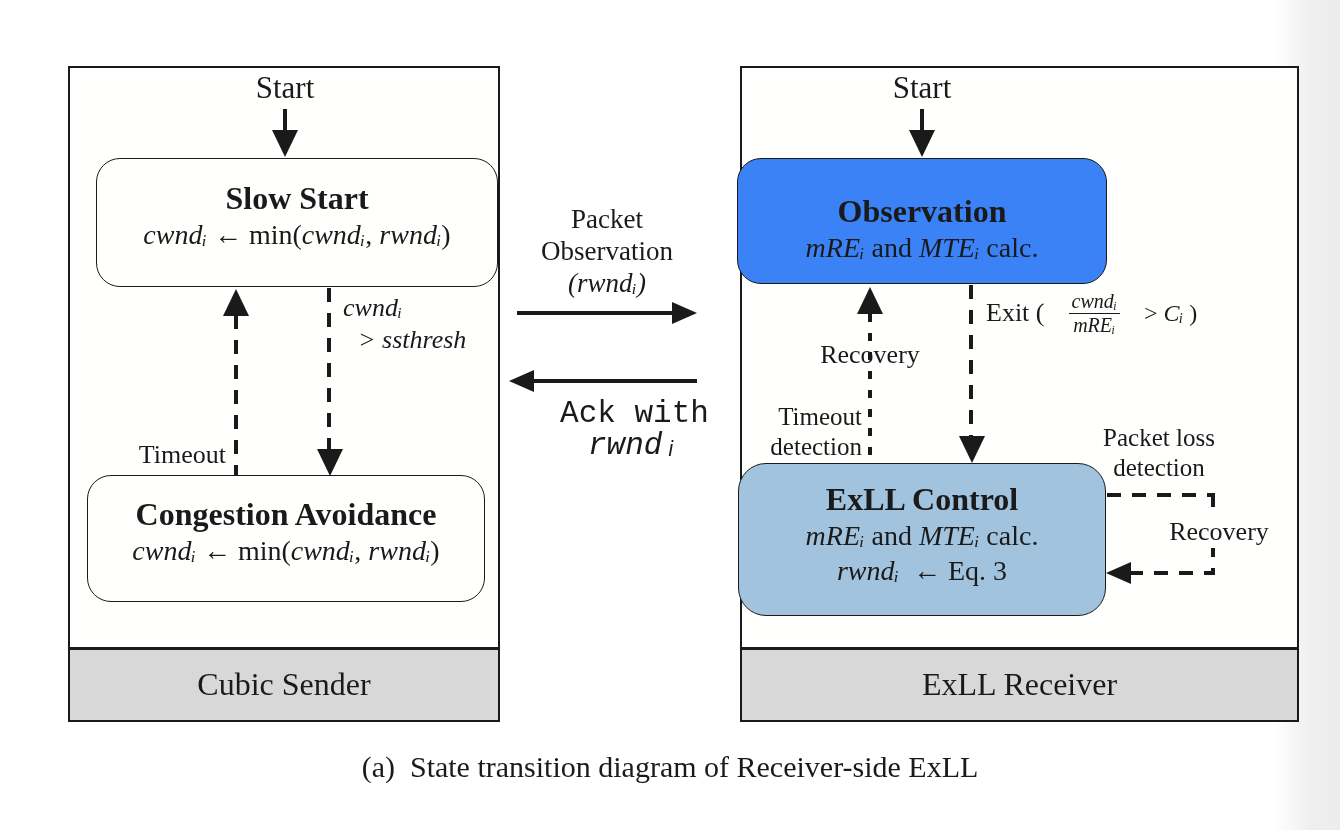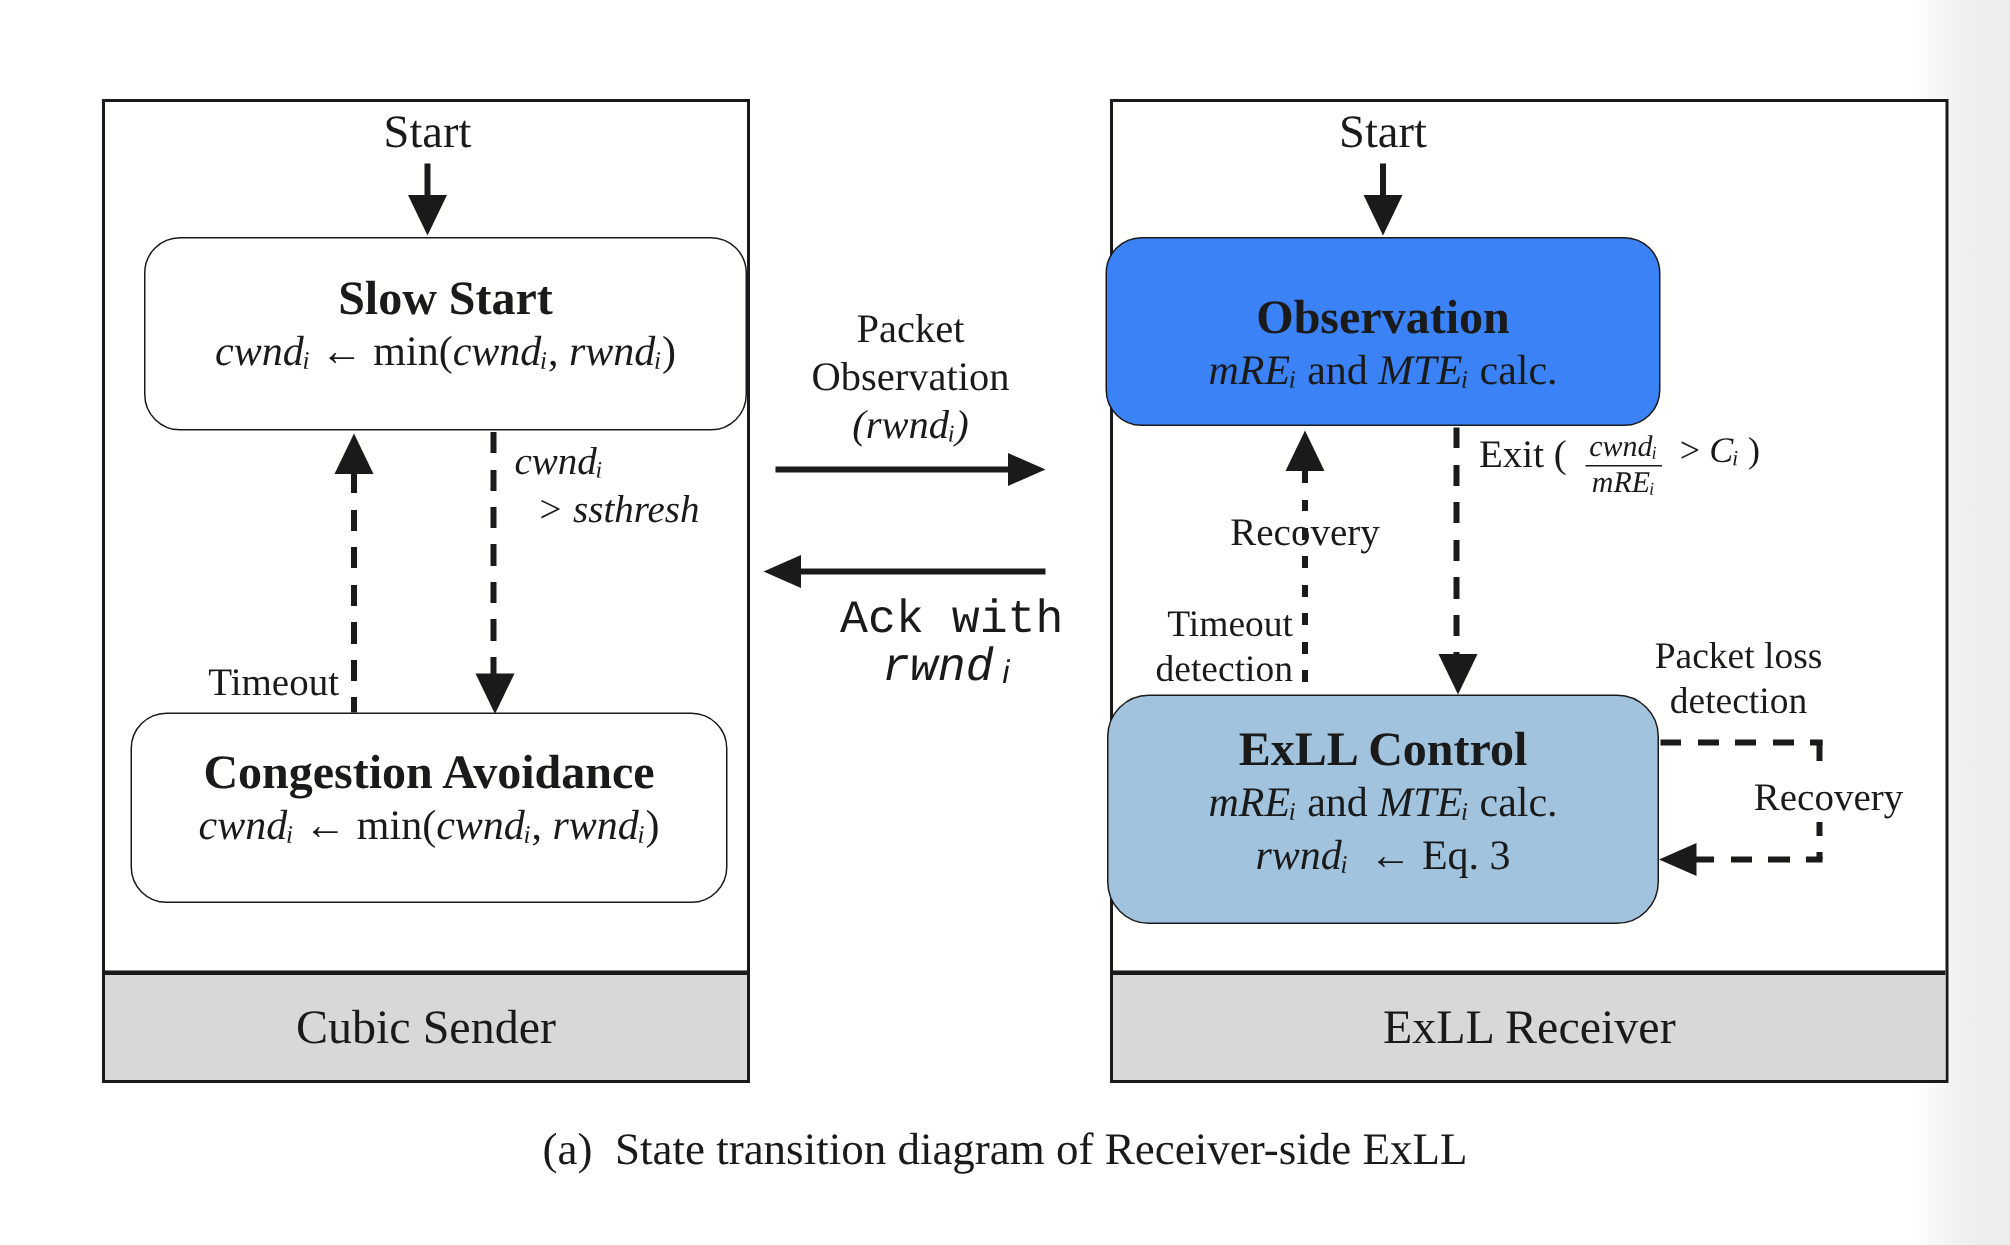--- a/index.html
+++ b/index.html
@@ -30,21 +30,21 @@
   .vdash{position:absolute;width:4px;background-image:repeating-linear-gradient(180deg,#1a1a1a 0 14px,transparent 14px 25px);}
   .vdot{position:absolute;width:4px;background-image:repeating-linear-gradient(180deg,#1a1a1a 0 8px,transparent 8px 19px);}
   .hdash{position:absolute;height:4px;background-image:repeating-linear-gradient(90deg,#1a1a1a 0 14px,transparent 14px 25px);}
   
   .ah{position:absolute;width:0;height:0;}
   .ah-down{border-left:13px solid transparent;border-right:13px solid transparent;border-top:27px solid #1a1a1a;}
   .ah-up{border-left:13px solid transparent;border-right:13px solid transparent;border-bottom:27px solid #1a1a1a;}
   .ah-right{border-top:11px solid transparent;border-bottom:11px solid transparent;border-left:25px solid #1a1a1a;}
   .ah-left{border-top:11px solid transparent;border-bottom:11px solid transparent;border-right:25px solid #1a1a1a;}
   
-  .exit-wrap{position:absolute;display:flex;gap:12px;}
+  .exit-wrap{position:absolute;display:flex;align-items:center;gap:24px;}
   .frac{display:inline-block;text-align:center;font-size:20px;line-height:21px;}
   .frac .num{display:block;border-bottom:1.6px solid #1a1a1a;padding:0 3px 1px 3px;}
   .frac .den{display:block;padding-top:1px;}
   .edge-shade{position:absolute;top:0;right:0;width:66px;height:830px;
     background:linear-gradient(90deg,#ffffff 0%,#efefef 55%,#ececec 100%);}
   .caption{position:absolute;left:0;top:750px;width:1340px;text-align:center;
     font-size:30px;white-space:pre;}
   .onsurface{background:#fffffe;padding:1px 4px;}
 </style>
 </head>

